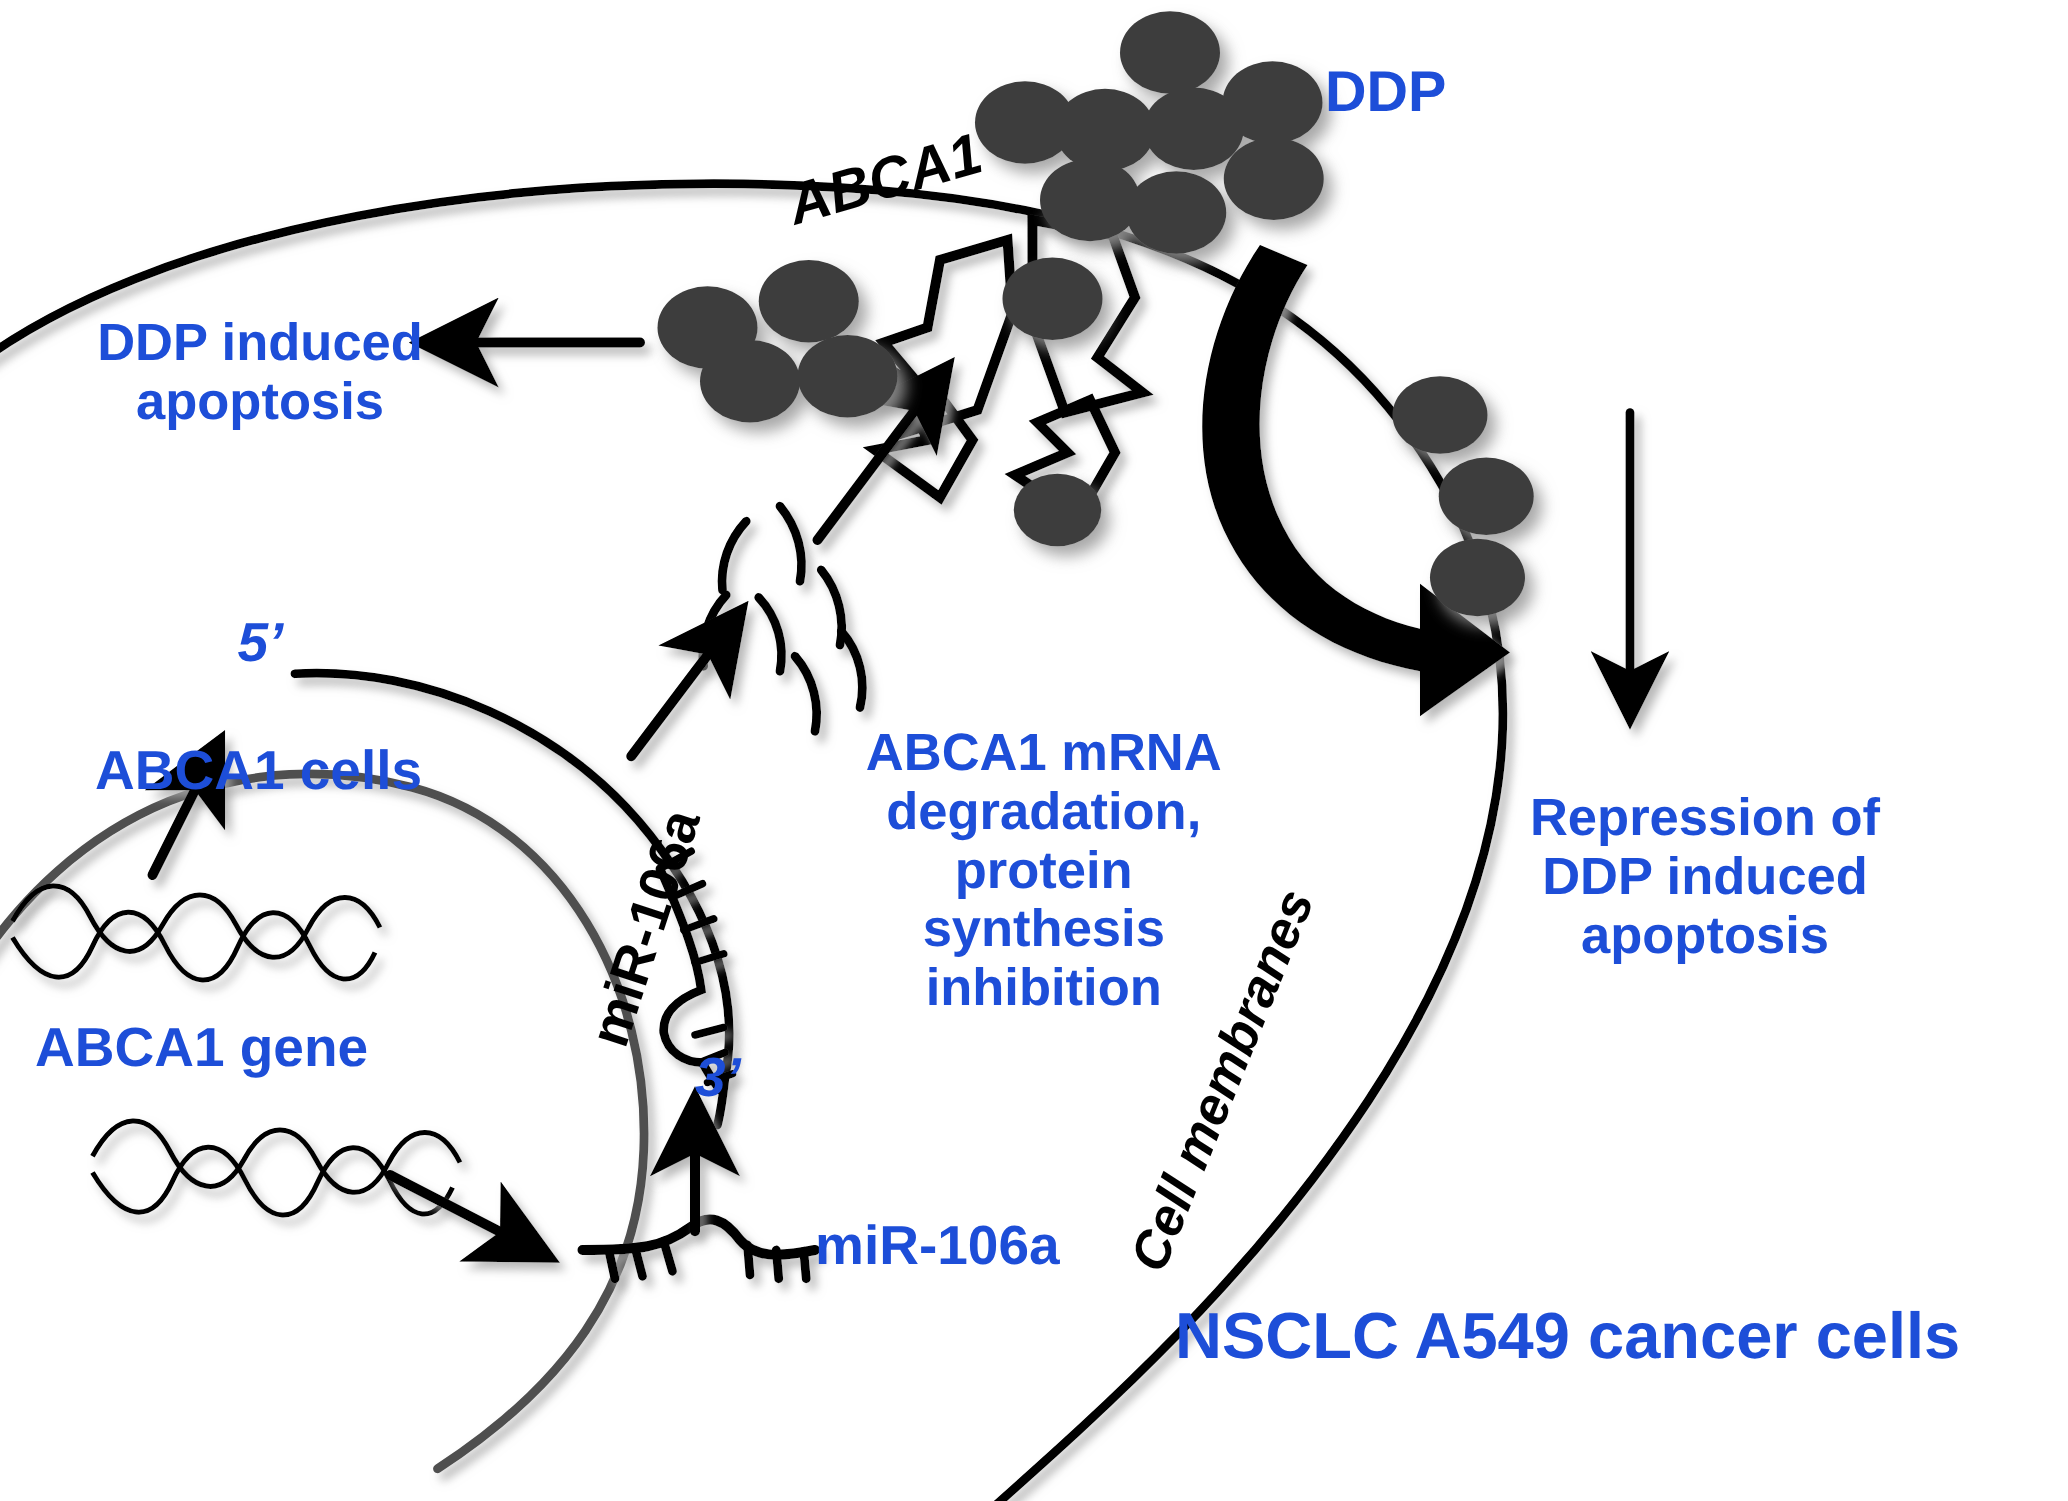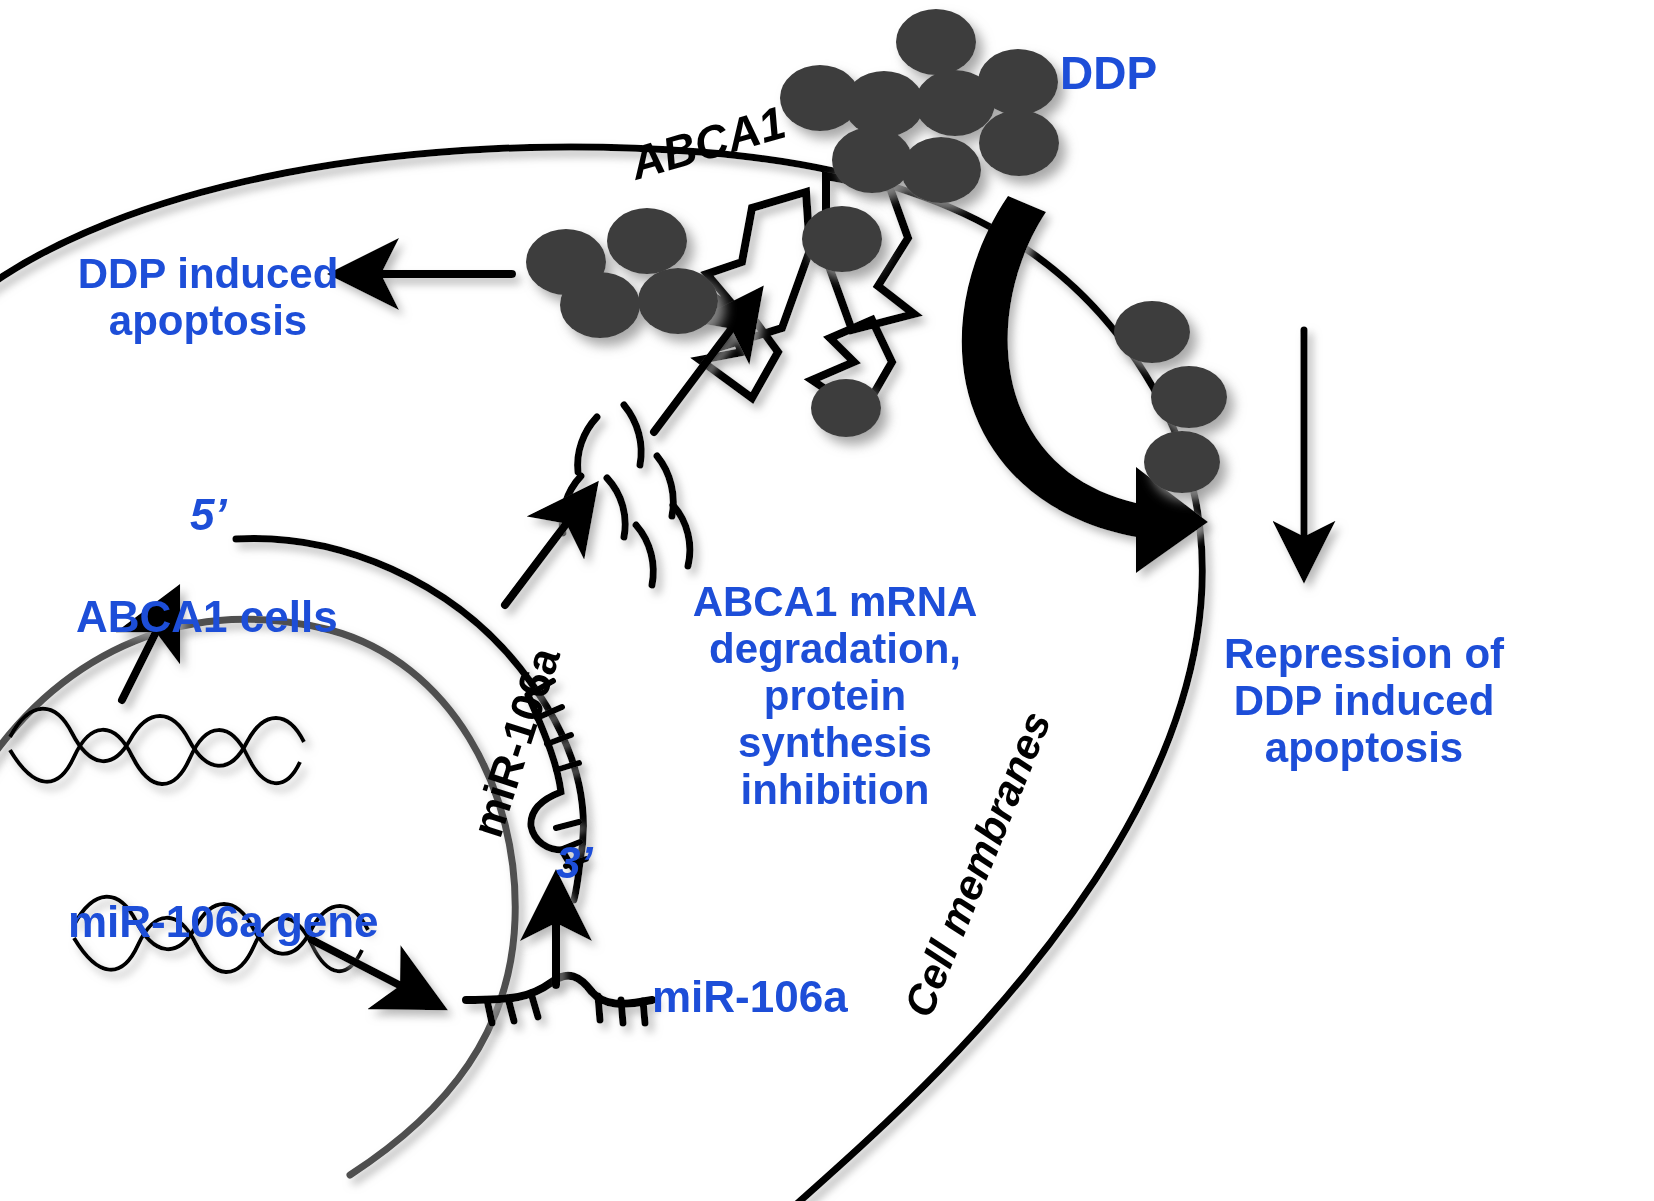--- a/index.html
+++ b/index.html
@@ -176,25 +176,26 @@
 apoptosis</div>
 
 <div class="lbl" style="left:640px; top:578px; width:390px; font-size:42px;">ABCA1 mRNA
 degradation, protein
 synthesis inhibition</div>
 
 <div class="lbl left" style="left:76px; top:543px; font-size:44px;">
   <span class="ital">ABCA1</span><span> cells</span>
 </div>
 
-
-<div class="lbl left" style="left:68px; top:848px; font-size:44px;">
-  <span class="ital">miR-106a</span><span> gene</span>
+<div class="lbl left" style="left:28px; top:765px; font-size:44px;">
+  <span class="ital">ABCA1</span><span> gene</span>
 </div>
 
+
 <div class="lbl left" style="left:652px; top:972px; font-size:44px;">miR-106a</div>
 
 <div class="lbl ital" style="left:190px; top:490px; font-size:44px;">5’</div>
 
 <div class="lbl ital" style="left:556px; top:838px; font-size:44px;">3’</div>
 
+<div class="lbl left" style="left:940px; top:1040px; font-size:52px;">NSCLC A549 cancer cells</div>
 
 </div>
 
 </body></html>

